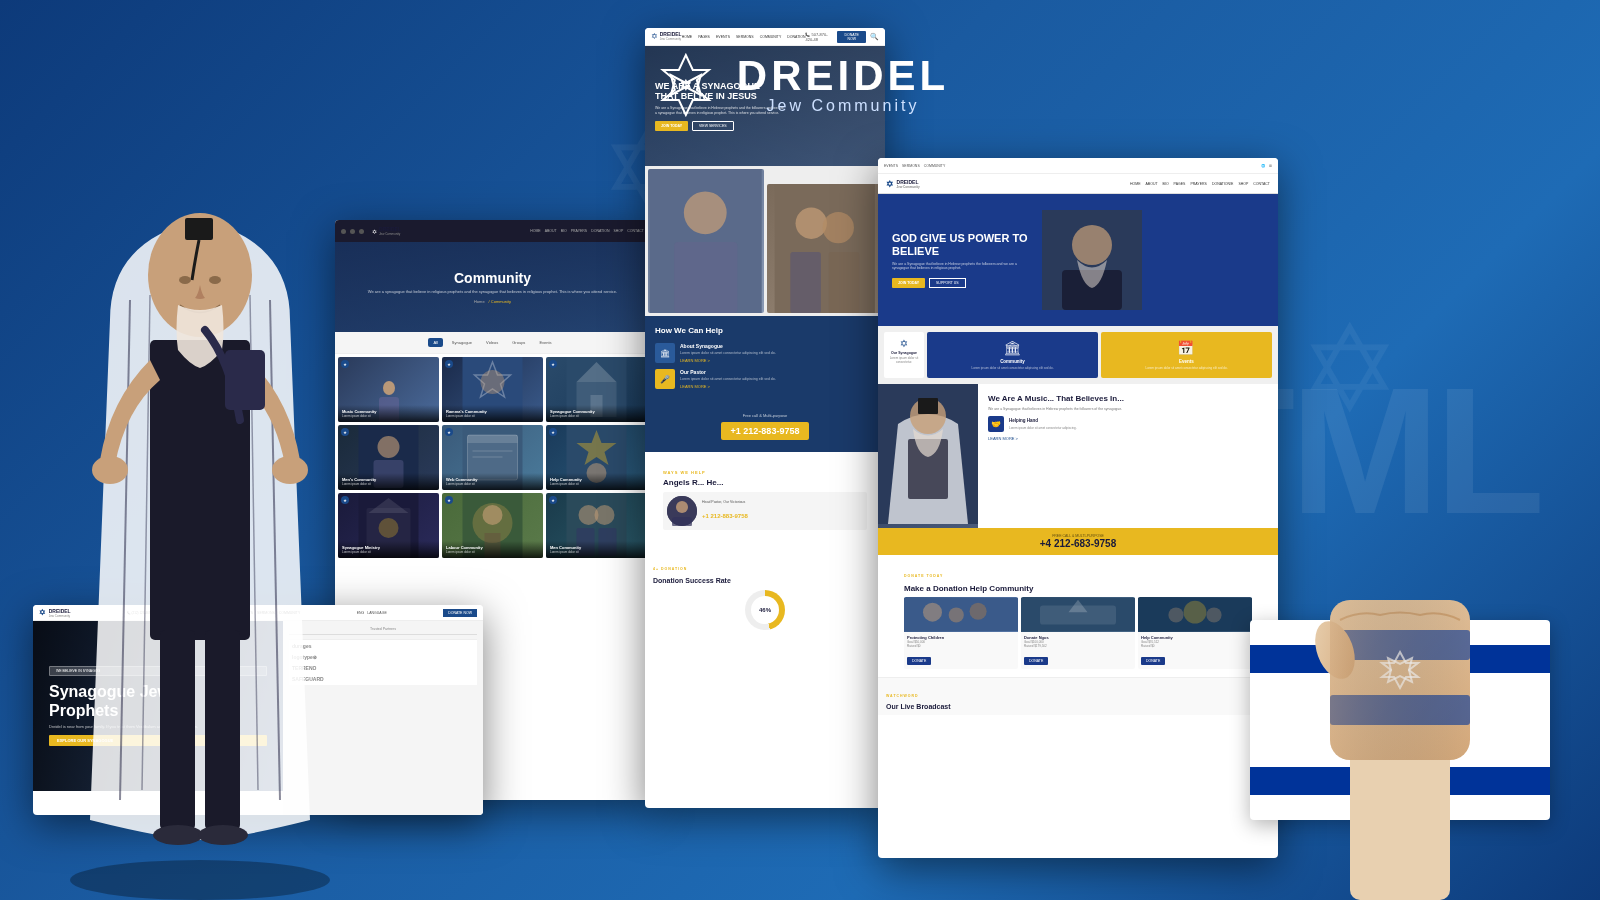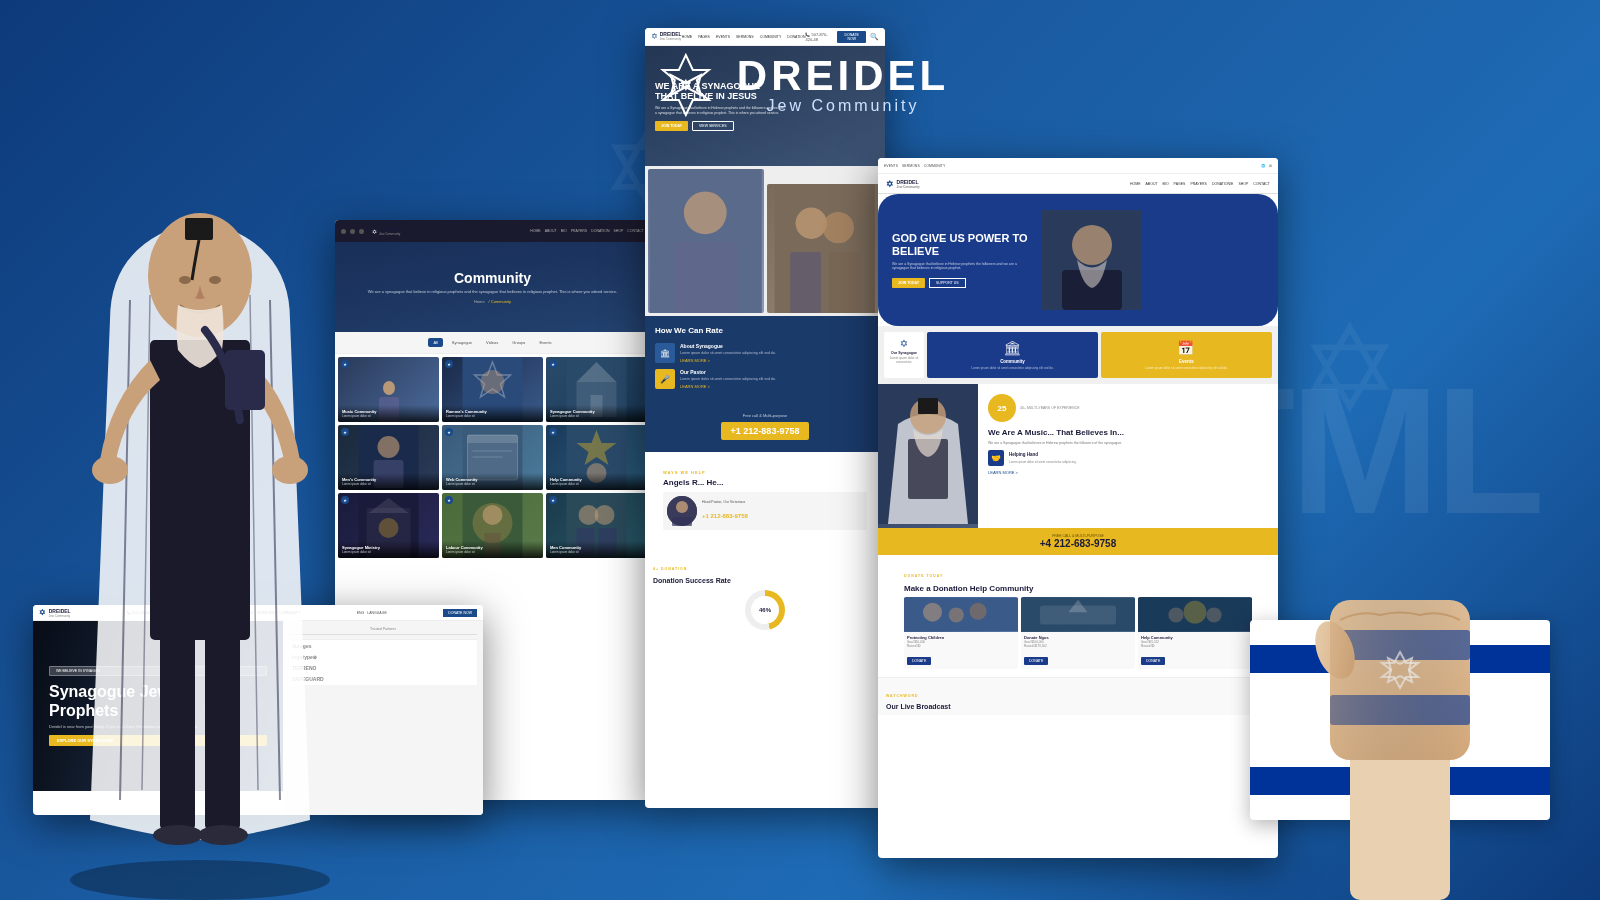--- a/index.html
+++ b/index.html
@@ -657,21 +657,20 @@
       font-size: 3.5px;
       color: #333;
     }
 
     .god-hero {
       background: #1a3a8a;
       padding: 16px 14px;
       display: flex;
       gap: 10px;
       align-items: center;
-      border-radius: 20px;
     }
 
     .god-hero-text h1 {
       color: white;
       font-size: 11px;
       font-weight: 900;
       line-height: 1.2;
       max-width: 140px;
     }
 
@@ -1331,21 +1330,21 @@
           <rect width="115" height="148" fill="#7a6a5a"></rect>
           <circle cx="42" cy="45" r="18" fill="rgba(200,160,120,0.7)"></circle>
           <circle cx="73" cy="50" r="18" fill="rgba(180,140,100,0.7)"></circle>
           <rect x="18" y="78" width="35" height="70" rx="3" fill="rgba(80,80,120,0.5)"></rect>
           <rect x="62" y="78" width="35" height="70" rx="3" fill="rgba(120,100,80,0.5)"></rect>
         </svg>
       </div>
     </div>
 
     <div class="how-we-help">
-      <h3>How We Can Rate</h3>
+      <h3>How We Can Help</h3>
       <div class="help-item">
         <div class="help-icon help-icon-blue">🏛</div>
         <div class="help-text">
           <h4>About Synagogue</h4>
           <p>Lorem ipsum dolor sit amet consectetur adipiscing elit sed do.</p>
           <a class="learn-more-link">LEARN MORE &gt;</a>
         </div>
       </div>
       <div class="help-item">
         <div class="help-icon">🎤</div>
@@ -1513,24 +1512,20 @@
           <path d="M20,40 Q50,20 80,40 L90,140 L10,140 Z" fill="rgba(255,255,255,0.7)"></path>
           <circle cx="50" cy="32" r="18" fill="rgba(200,160,120,0.8)"></circle>
           <rect x="30" y="55" width="40" height="60" rx="2" fill="rgba(20,20,40,0.7)"></rect>
 
           <rect x="40" y="14" width="20" height="16" rx="1" fill="#1a1a1a"></rect>
 
           <path d="M35,45 Q50,58 65,45 Q62,70 50,73 Q38,70 35,45" fill="rgba(230,220,210,0.7)"></path>
         </svg>
       </div>
       <div class="we-are-text-col">
-        <div class="years-badge">
-          <div class="years-circle">25</div>
-          <div class="years-text">40+ MULTI-YEARS OF EXPERIENCE</div>
-        </div>
         <h3>We Are A Music... That Believes In...</h3>
         <p>We are a Synagogue that believes in Hebrew prophets the followers of the synagogue.</p>
         <div class="helping-hand">
           <div class="helping-icon">🤝</div>
           <div class="helping-text">
             <h5>Helping Hand</h5>
             <p>Lorem ipsum dolor sit amet consectetur adipiscing.</p>
           </div>
         </div>
         <a style="color:#1a4a8a;font-size:4px;display:block;margin-top:4px;">LEARN MORE &gt;</a>

